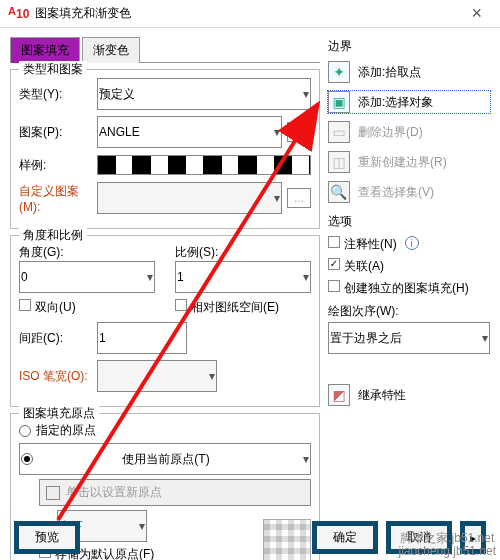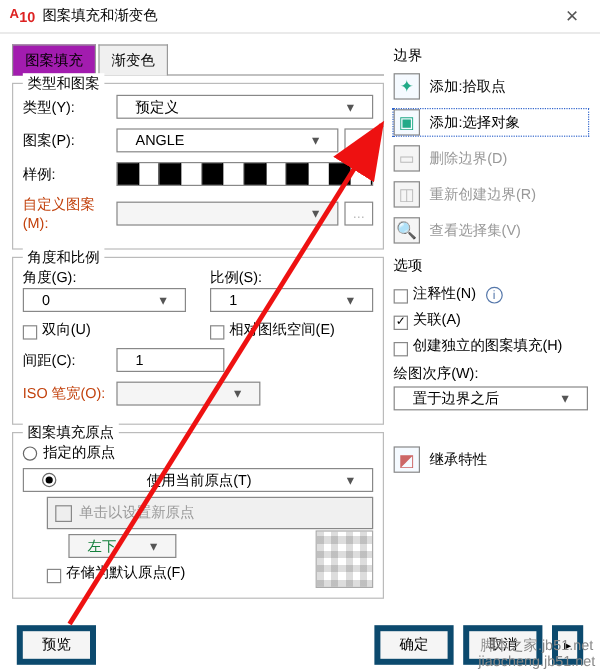--- a/index.html
+++ b/index.html
@@ -12,32 +12,32 @@
 .right{width:170px;padding-left:8px}
 .tabs{display:flex;border-bottom:1px solid #999;margin-bottom:6px}
 .tab{padding:4px 10px;border:1px solid #999;border-bottom:none;background:#fff;margin-right:2px;position:relative;top:1px}
 .tab.active{background:#a21caf}
 .tab.inactive{background:#f0f0f0}
 .group{border:1px solid #bbb;padding:8px;margin-bottom:6px;position:relative}
 .group-title{position:absolute;top:-9px;left:8px;background:#fff;padding:0 4px}
 .row{display:flex;align-items:center;margin-bottom:6px;min-height:22px}
 .lbl{width:78px}
 .lbl.dim{color:#c2410c}
-.sel,.inp{border:1px solid #888;height:20px;padding:0 15px;background:#fff;flex:1}
+.sel,.inp{border:1px solid #888;height:32px;padding:0 1px;background:#fff;flex:1}
 .sel{display:flex;align-items:center;justify-content:space-between}
 .sel::after{content:"▾";color:#555;margin-left:4px}
 .sel.dim{color:#15803d;background:#f5f5f5}
 .inp{min-width:0;width:90px;flex:0 0 90px}
 .btn-small{border:1px solid #888;width:24px;height:20px;margin-left:5px;text-align:center;line-height:18px}
 .swatch{border:1px solid #888;height:20px;flex:1;display:flex}
 .swatch span{flex:1;border-right:1px solid #000}
 .swatch span:nth-child(odd){background:#000}
 .cols{display:flex;gap:20px}
 .col{flex:1}
-.cb{display:flex;align-items:flex-end;gap:4px}
+.cb{display:flex;align-items:flex-start;gap:4px}
 .cb .box{width:12px;height:12px;border:1px solid #888;display:inline-flex;align-items:center;justify-content:center;font-size:10px;line-height:10px}
 .cb.dim{color:#000000}
 .radio{display:flex;align-items:center;gap:5px;margin-bottom:4px}
 .radio .dot{width:12px;height:12px;border:1px solid #666;border-radius:50%;display:inline-flex;align-items:center;justify-content:center}
 .radio.sel .dot::after{content:"";width:6px;height:6px;background:#000;border-radius:50%}
 .sub{padding-left:20px}
 .origin-btn{border:1px solid #888;padding:4px 6px;display:flex;align-items:center;gap:6px;background:#f0f0f0;color:#999;margin-bottom:4px}
 .square-icon{width:14px;height:14px;border:1px solid #888;background:#eee}
 .preview-box{width:48px;height:48px;border:1px solid #aaa;background:repeating-linear-gradient(0deg,#ddd 0 6px,#fff 6px 12px),repeating-linear-gradient(90deg,#ddd 0 6px,#fff 6px 12px);background-blend-mode:multiply;position:absolute;right:8px;bottom:8px}
 .sec-title{font-weight:normal;margin:2px 0 6px}

